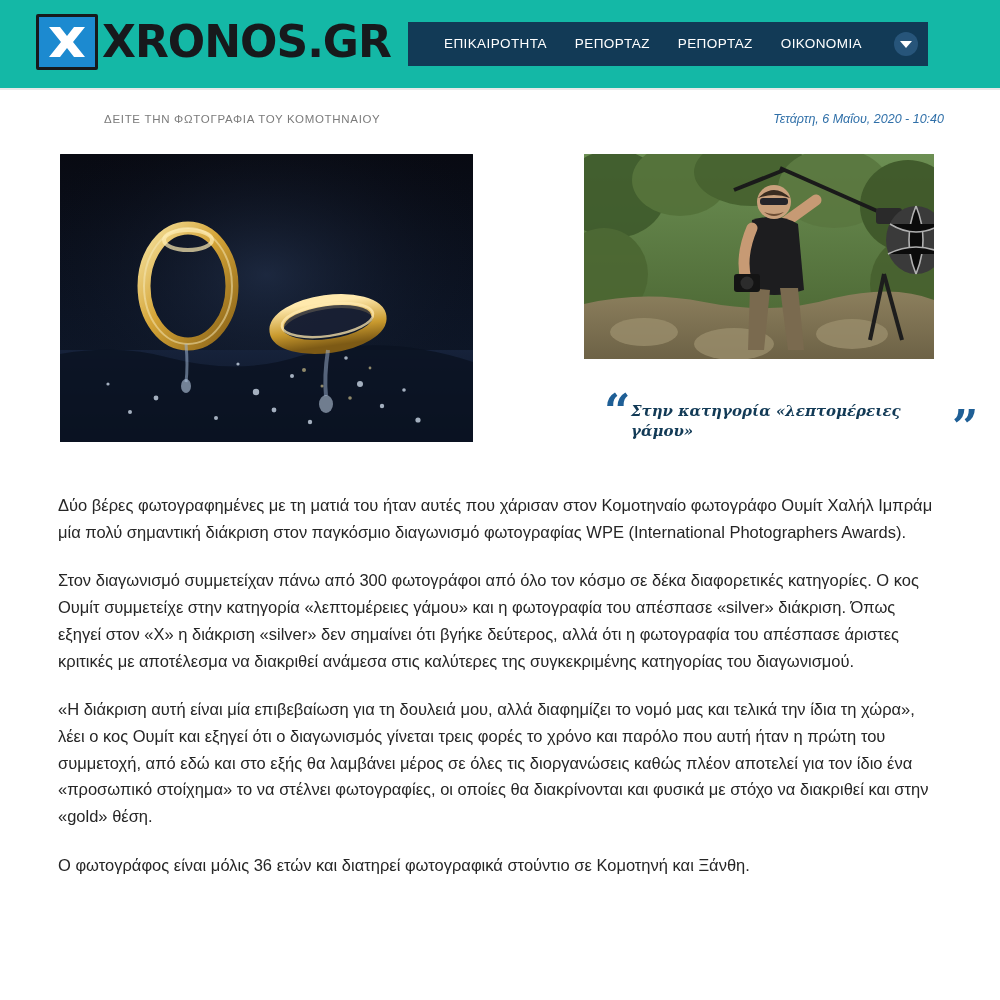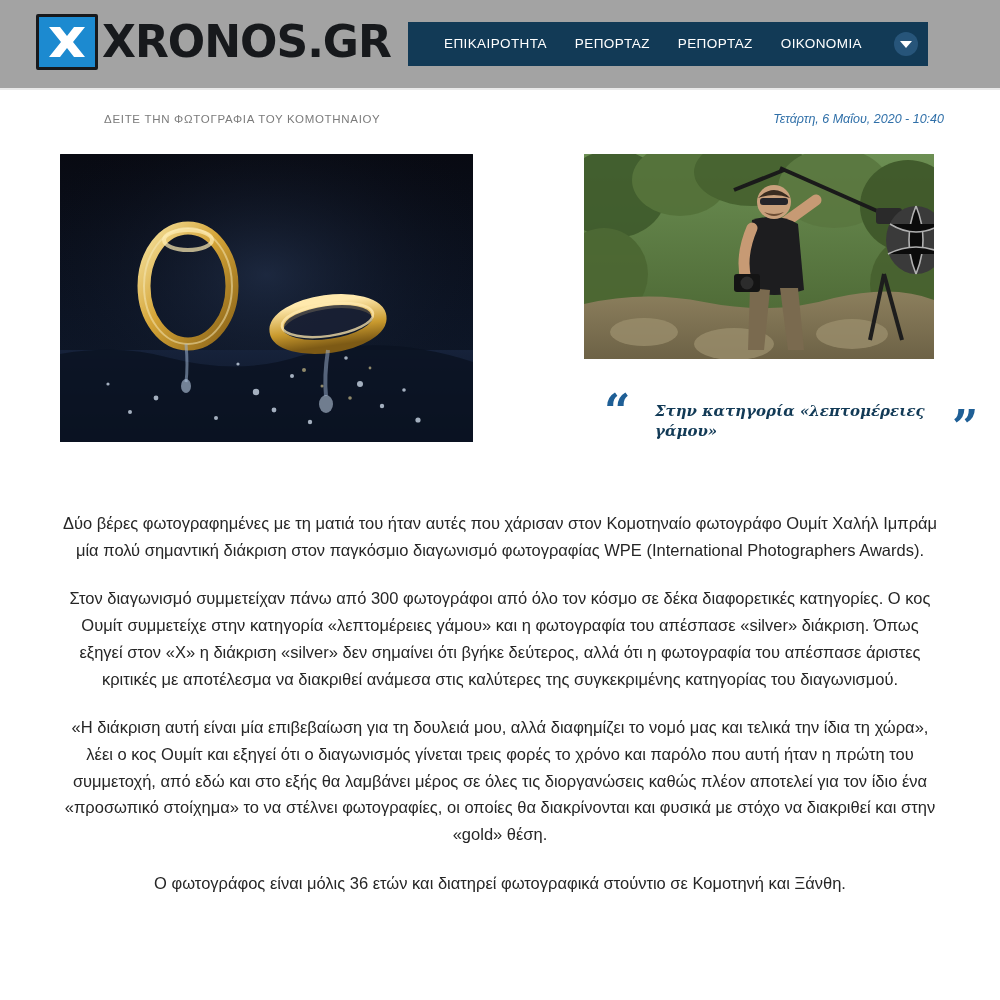--- a/index.html
+++ b/index.html
@@ -18,21 +18,21 @@
     position: relative;
     width: 1000px;
     height: 1000px;
     background: #ffffff;
   }
 
   
   .site-header {
     position: relative;
     height: 88px;
-    background: #a3a3a3;
+    background: #14b8a6;
     display: flex;
     align-items: flex-start;
   }
   .logo-wrap {
     display: flex;
     align-items: center;
     margin-left: 36px;
     margin-top: 14px;
   }
   .logo-mark {
@@ -177,36 +177,35 @@
     font-weight: bold;
     color: #1f5f96;
     font-size: 46px;
     line-height: 1;
     user-select: none;
   }
   .quote-open { left: 56px; top: 10px; }
   .quote-close { left: 404px; top: 26px; }
   .quote-text {
     position: absolute;
-    left: 107px;
+    left: 83px;
     top: 24px;
     width: 300px;
     font-family: "DejaVu Serif", serif;
     font-weight: bold;
     font-style: italic;
     font-size: 15px;
     color: #123a56;
     line-height: 1.3;
   }
 
   
   .body-copy {
-    margin-top: 56px;
+    margin-top: 38px;
     padding: 0 2px;
-    text-align: center;
   }
   .body-copy p {
     font-size: 16.5px;
     line-height: 1.62;
     color: #262626;
     margin: 0 0 22px 0;
   }
   .body-copy p:last-child { margin-bottom: 0; }
 </style>
 </head>

